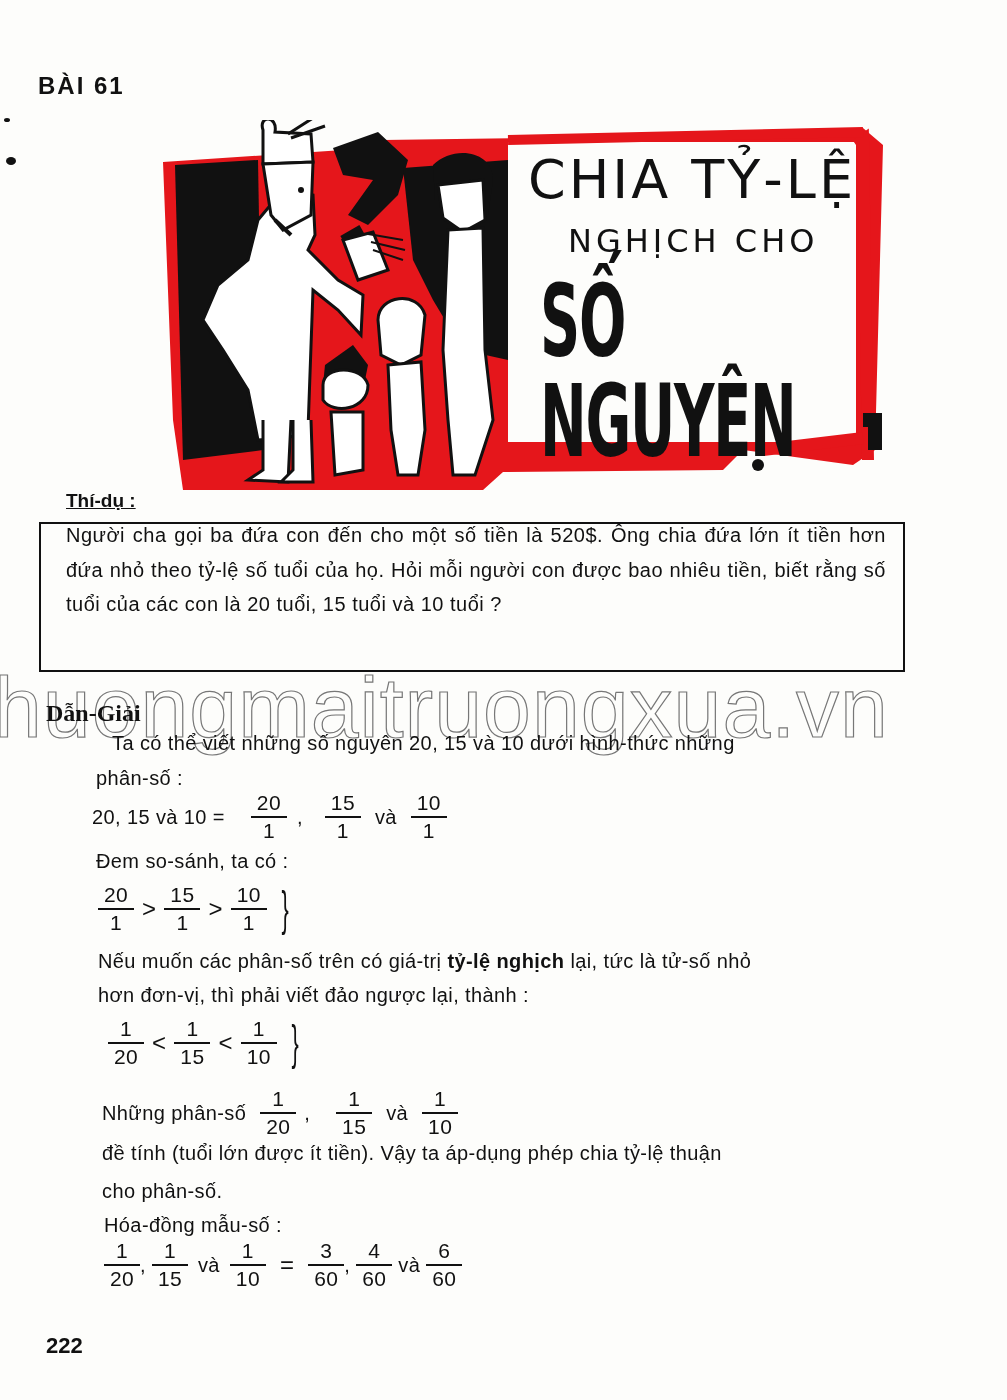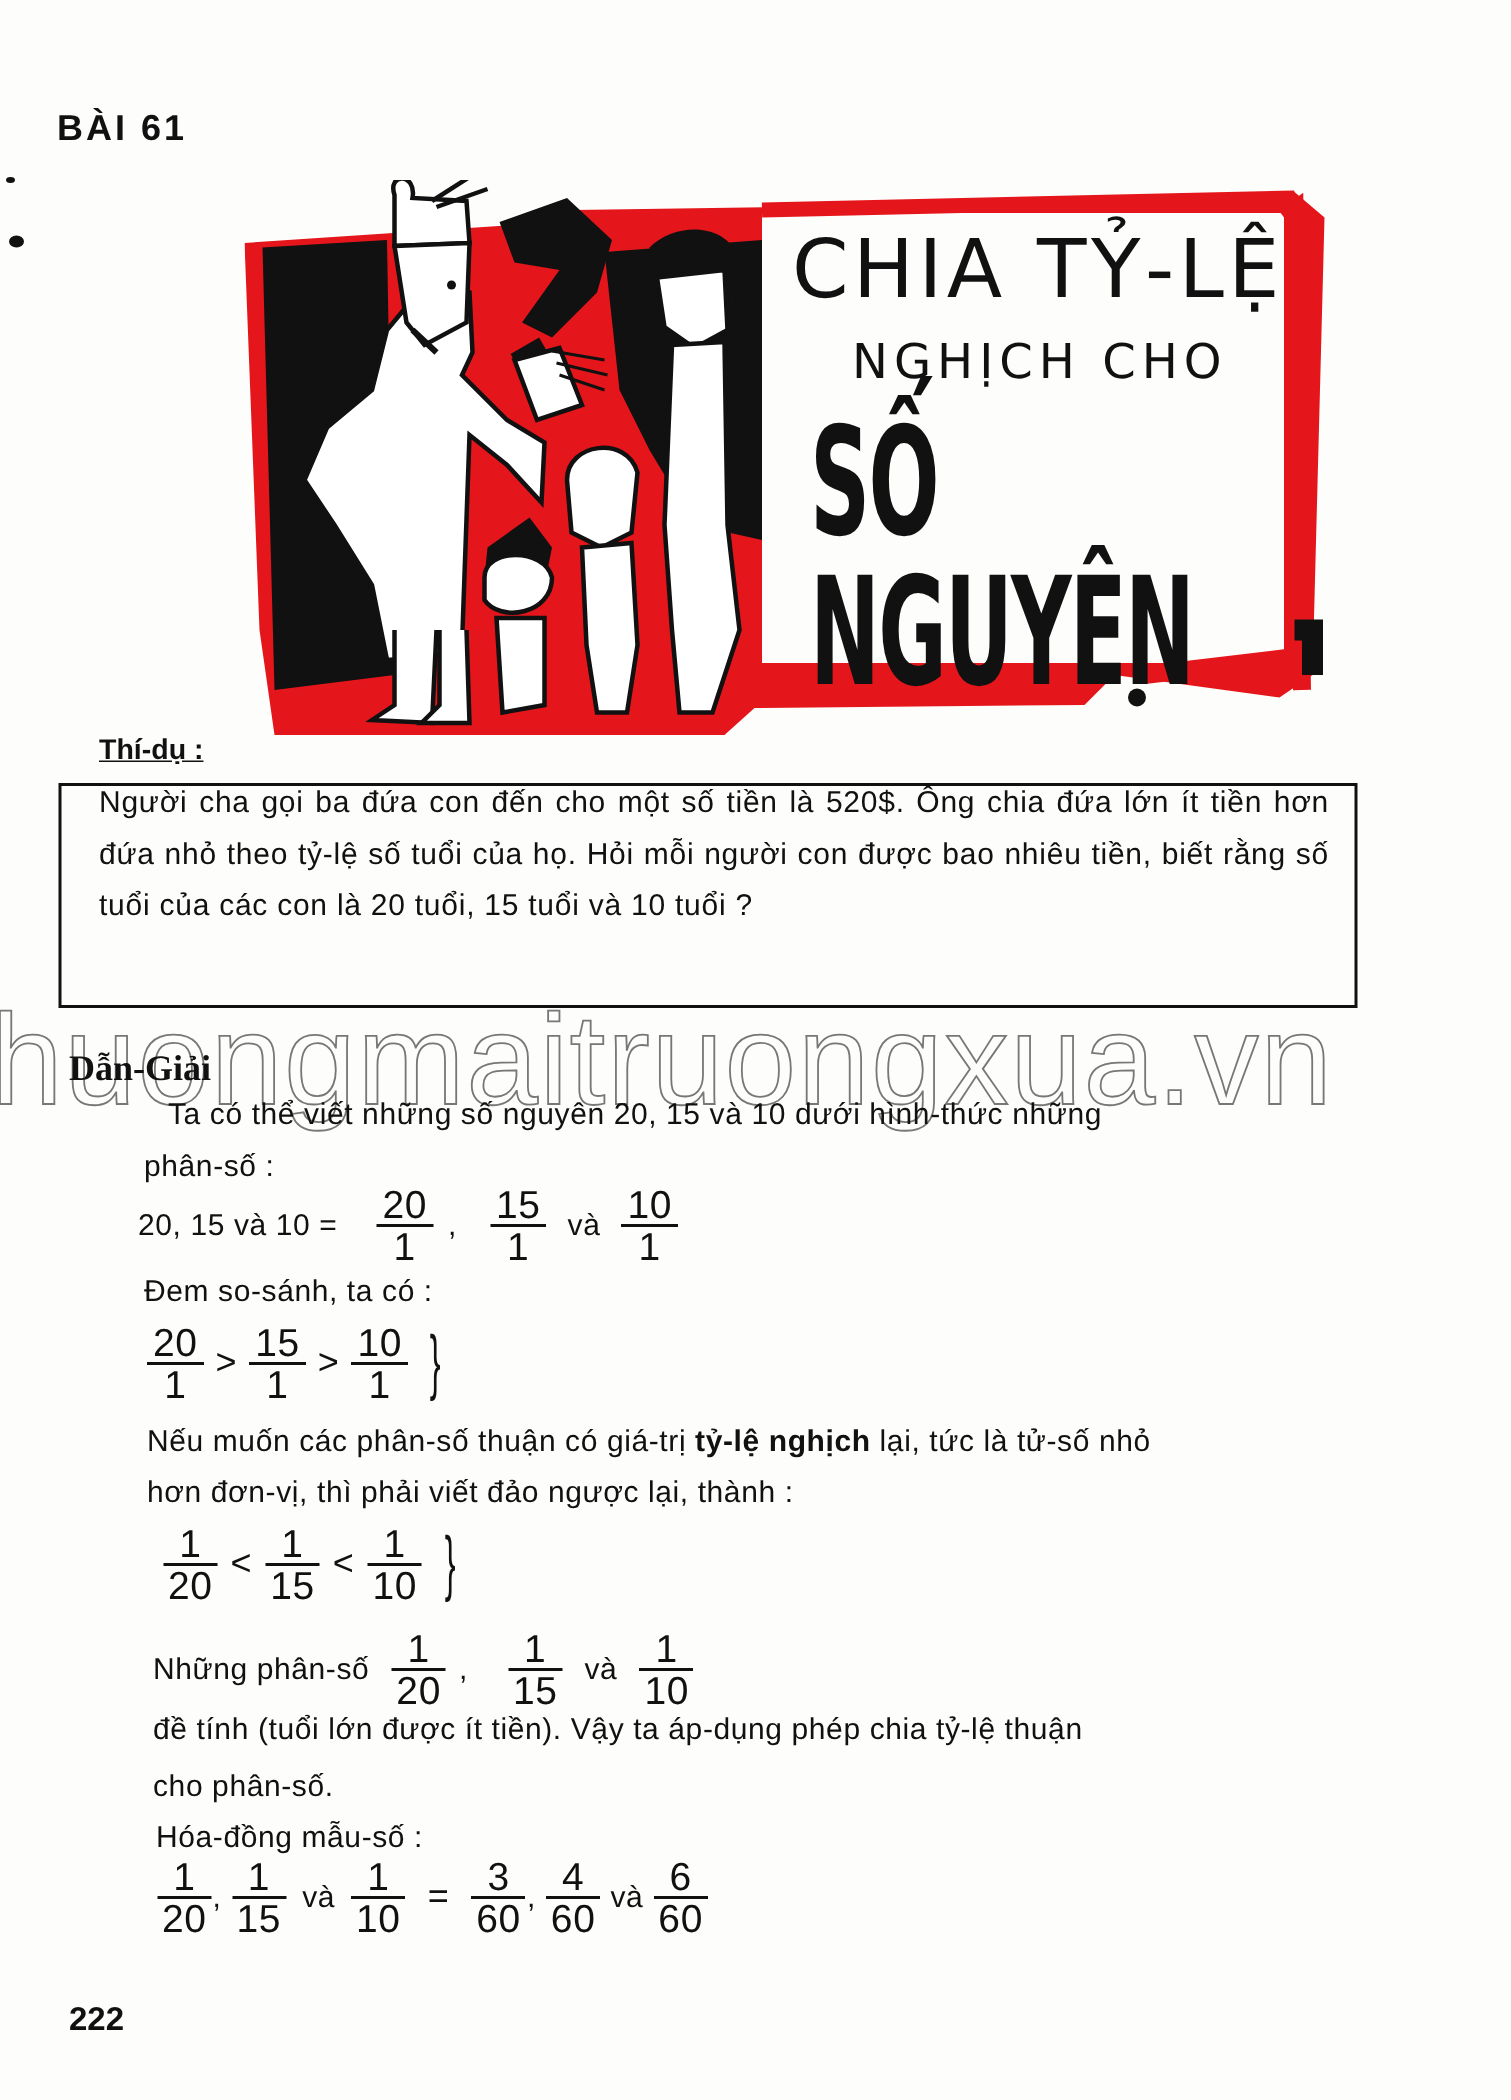--- a/index.html
+++ b/index.html
@@ -25,21 +25,21 @@
     .problem-text {
       left: 66px; top: 518px; width: 820px; font-size: 20px; line-height: 34.5px; letter-spacing: 0.5px;
       text-align: justify;
     }
     .watermark {
       left: -6px; top: 658px; font-size: 86px; letter-spacing: 1px; color: transparent;
       -webkit-text-stroke: 1.2px #777; font-family: "Liberation Sans", sans-serif; white-space: nowrap;
     }
     .solution-label { left: 46px; top: 700px; font-family: "Liberation Serif", serif; font-size: 24px; }
     .para { font-size: 20px; letter-spacing: 0.4px; white-space: nowrap; }
-    .frac { display: inline-flex; flex-direction: column; align-items: center; vertical-align: middle; font-size: 26px; line-height: 26px; }
+    .frac { display: inline-flex; flex-direction: column; align-items: center; vertical-align: middle; font-size: 21px; line-height: 26px; }
     .frac .num { padding: 0 4px; border-bottom: 2px solid #111; min-width: 28px; text-align: center; }
     .frac .den { padding: 0 4px; text-align: center; }
     .op { font-size: 24px; margin: 0 8px; vertical-align: middle; }
     .brace { font-size: 48px; font-weight: 100; line-height: 1; vertical-align: middle; margin: 0 6px 0 10px; transform: scaleX(0.45); display: inline-block; }
     .note { display: inline-block; vertical-align: middle; font-size: 20px; line-height: 32px; }
     .page-num { left: 46px; top: 1333px; font-size: 22px; font-weight: bold; }
     .bold { font-weight: bold; }
     .row { display: flex; align-items: center; }
   </style>
 </head>
@@ -142,21 +142,21 @@
     </span>
   <span class="op">&gt;</span>
   <span class="frac">
       <span class="num">10</span>
       <span class="den">1</span>
     </span>
   <span class="brace">}</span>
 </div>
 
 <div class="abs para" style="left:98px;top:950px;">
-  <span>Nếu muốn các phân-số thuận có giá-trị </span><span class="bold">tỷ-lệ nghịch</span><span> lại, tức là tử-số nhỏ</span>
+  <span>Nếu muốn các phân-số trên có giá-trị </span><span class="bold">tỷ-lệ nghịch</span><span> lại, tức là tử-số nhỏ</span>
 </div>
 <div class="abs para" style="left:98px;top:984px;">hơn đơn-vị, thì phải viết đảo ngược lại, thành :</div>
 
 <div class="abs row para" style="left:108px;top:1016px;">
   <span class="frac">
       <span class="num">1</span>
       <span class="den">20</span>
     </span>
   <span class="op">&lt;</span>
   <span class="frac">

